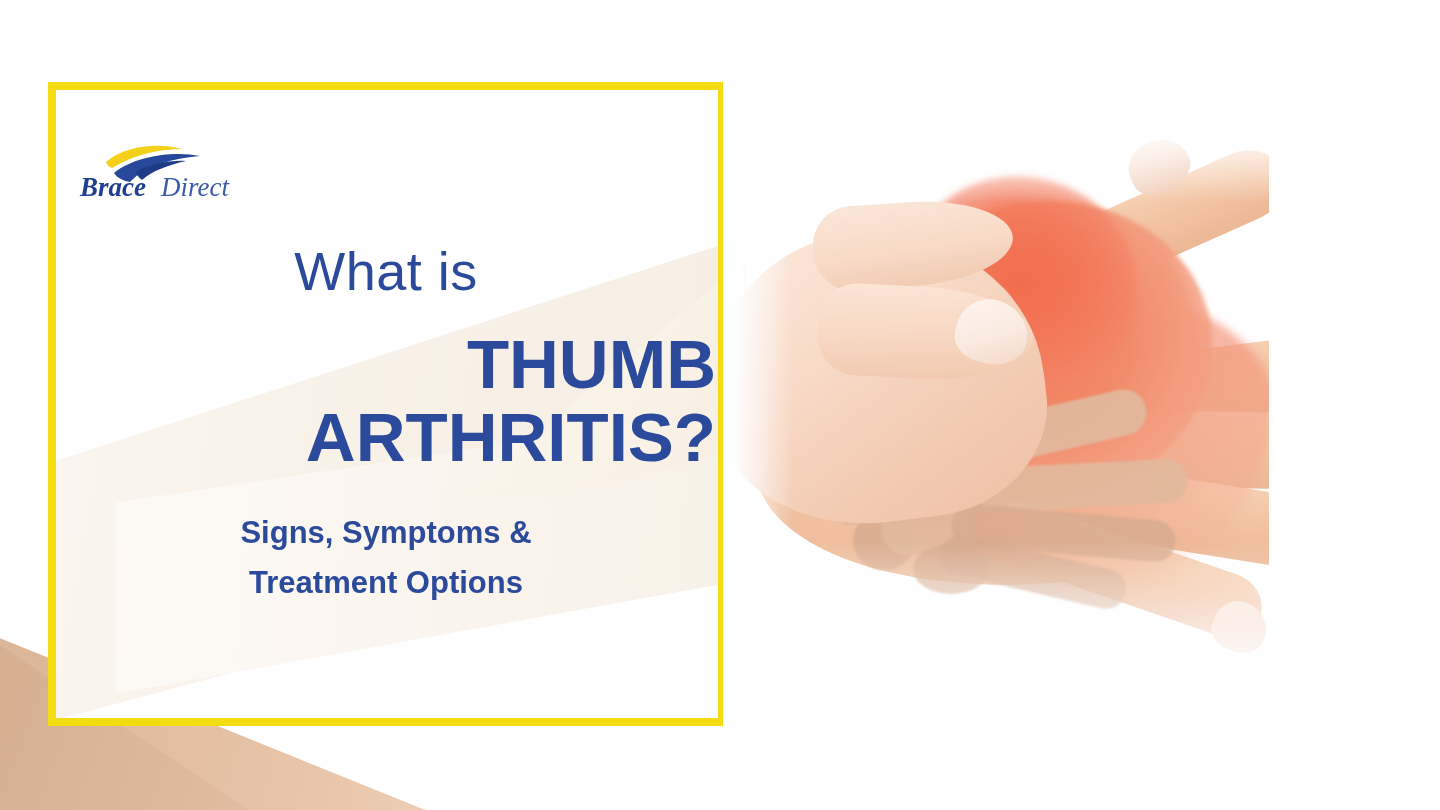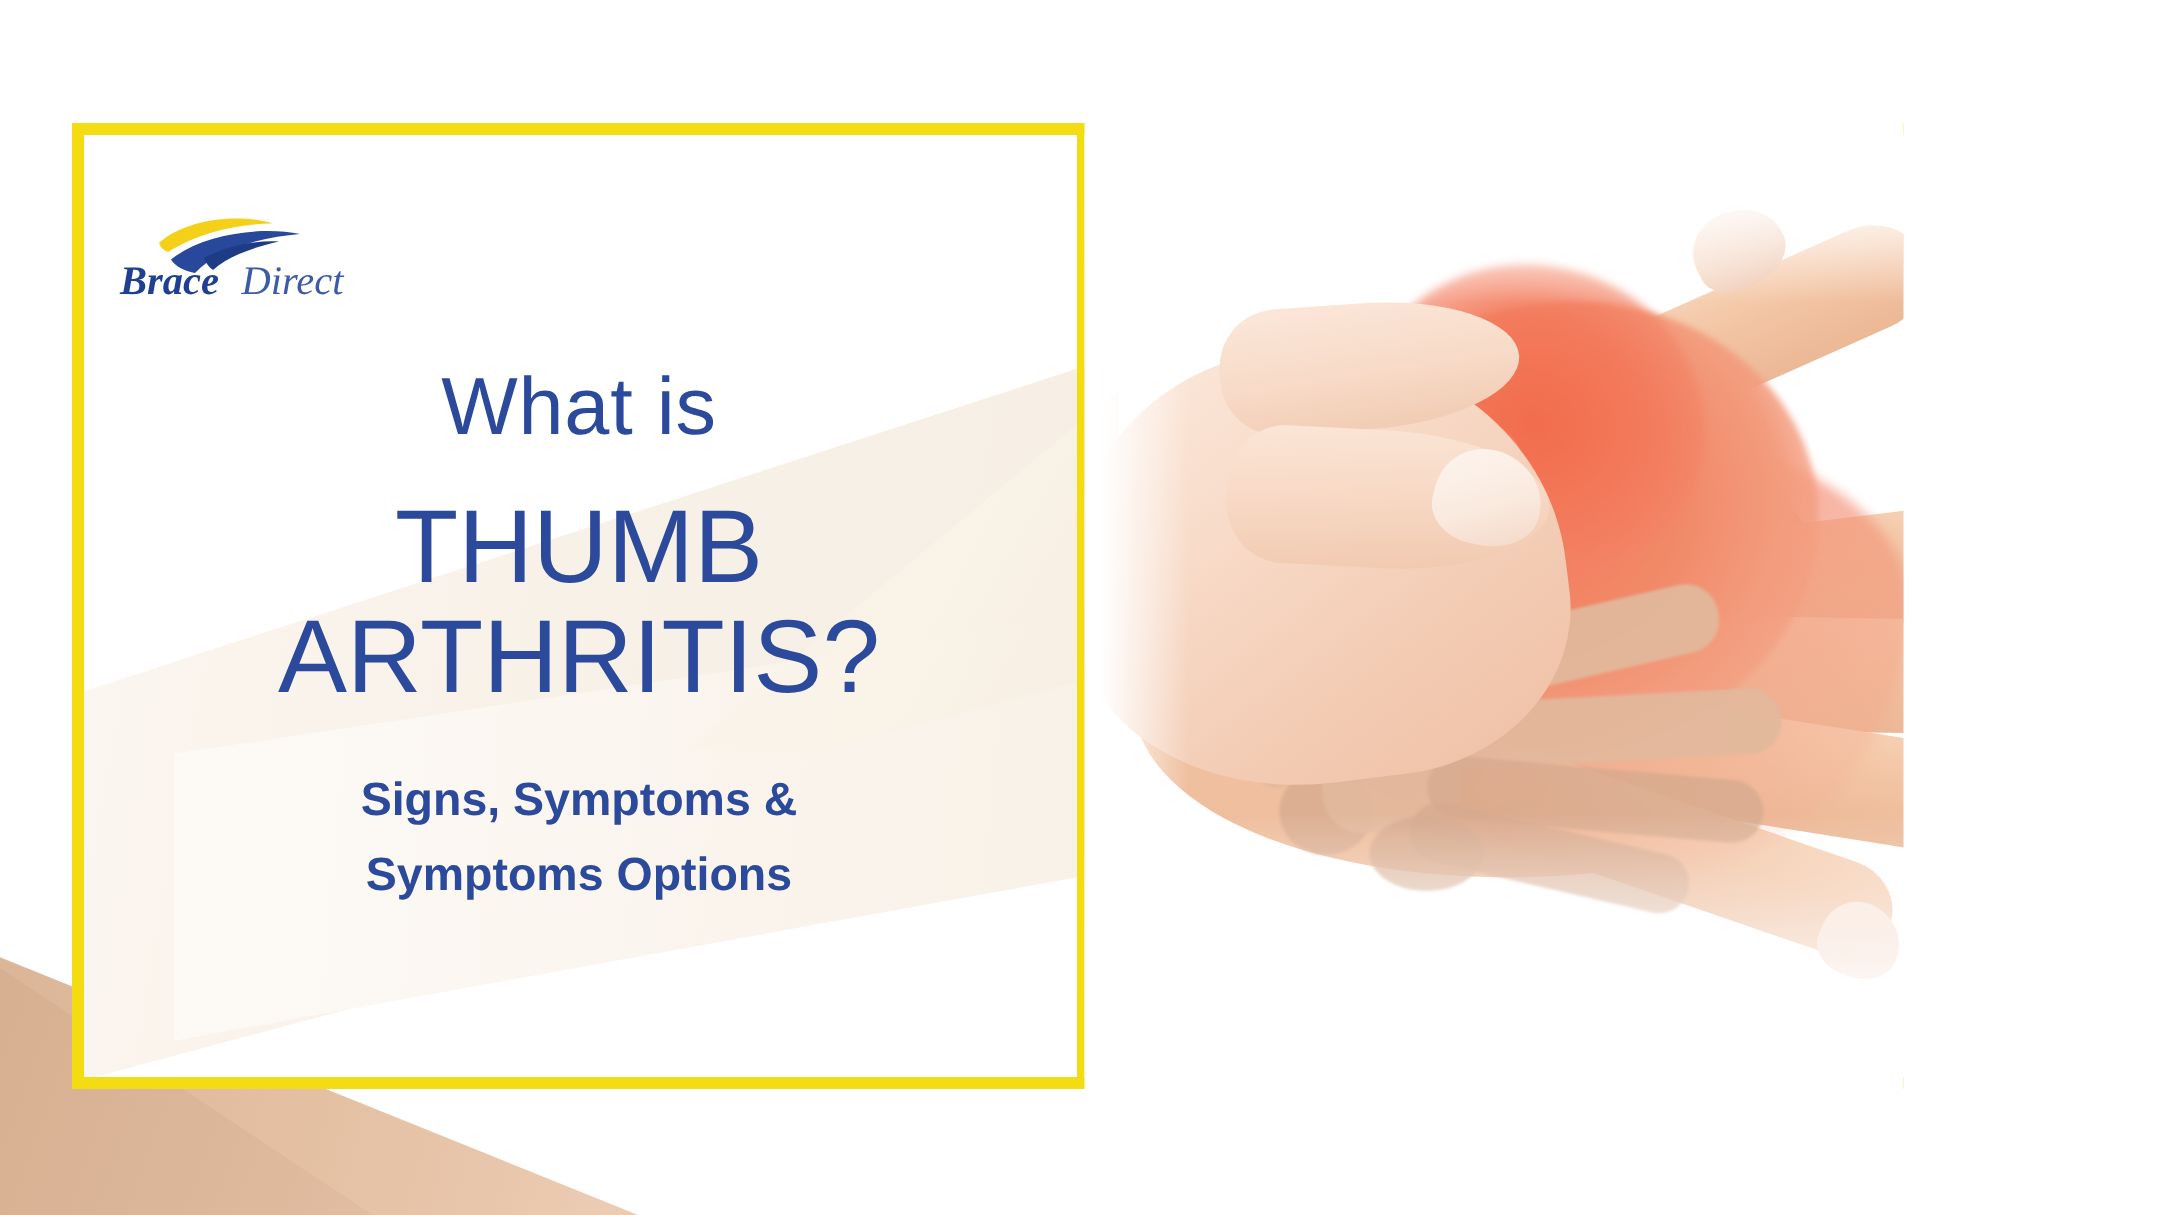--- a/index.html
+++ b/index.html
@@ -83,26 +83,27 @@
   .eyebrow{
     font-size:54px;
     font-weight:400;
     color:var(--blue);
     letter-spacing:.5px;
     line-height:1.08;
     margin:16px;
   }
   .bigtitle{
     font-size:69px;
-    font-weight:normal;
+    font-weight:bold;
     color:var(--blue);
     letter-spacing:0px;
     line-height:1.06;
     margin:28px 0 0 0;
     text-transform:uppercase;
+    text-align:right;
   }
   .bigtitle .l2{display:block;}
   .subtitle{
     position:absolute;left:56px;top:508px;width:660px;
     text-align:center;z-index:8;
     font-size:31px;font-weight:bold;color:var(--blue);
     line-height:1.62;
   }
   .subtitle span{display:block;}
   
@@ -274,16 +275,16 @@
   <div class="headline">
     <div class="eyebrow">What is</div>
     <div class="bigtitle">
       <span>THUMB</span>
       <span class="l2">ARTHRITIS?</span>
     </div>
   </div>
 
   <div class="subtitle">
     <span>Signs, Symptoms &amp;</span>
-    <span>Symptoms Options</span>
+    <span>Treatment Options</span>
   </div>
 
 </div>
 
 </body></html>

